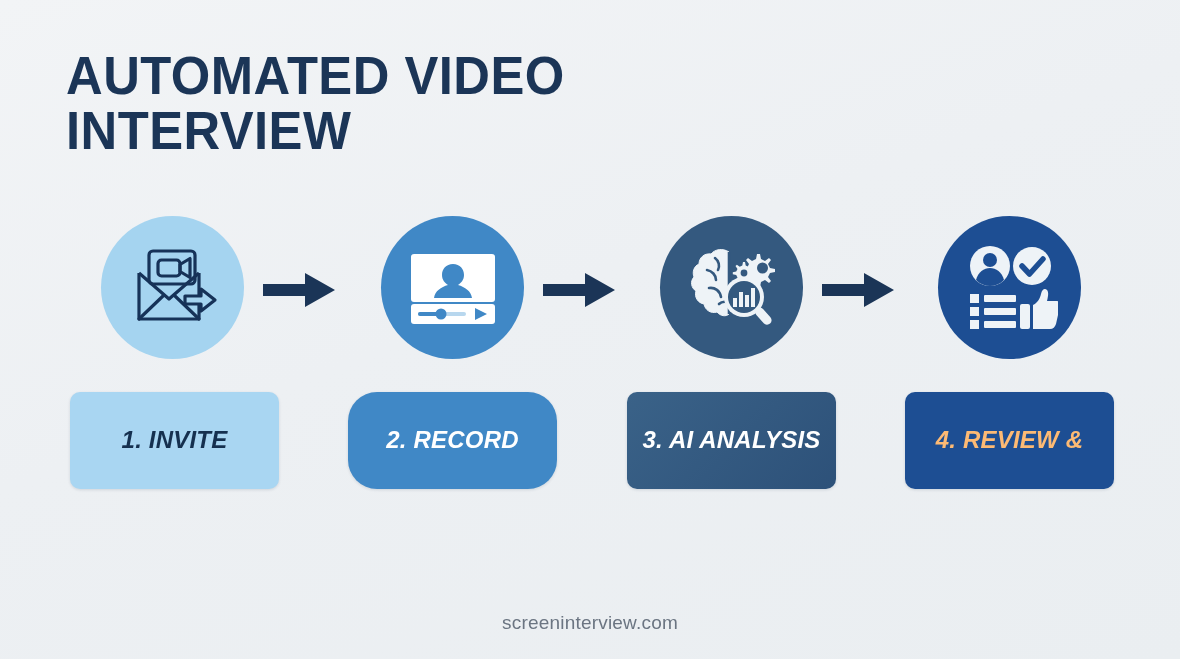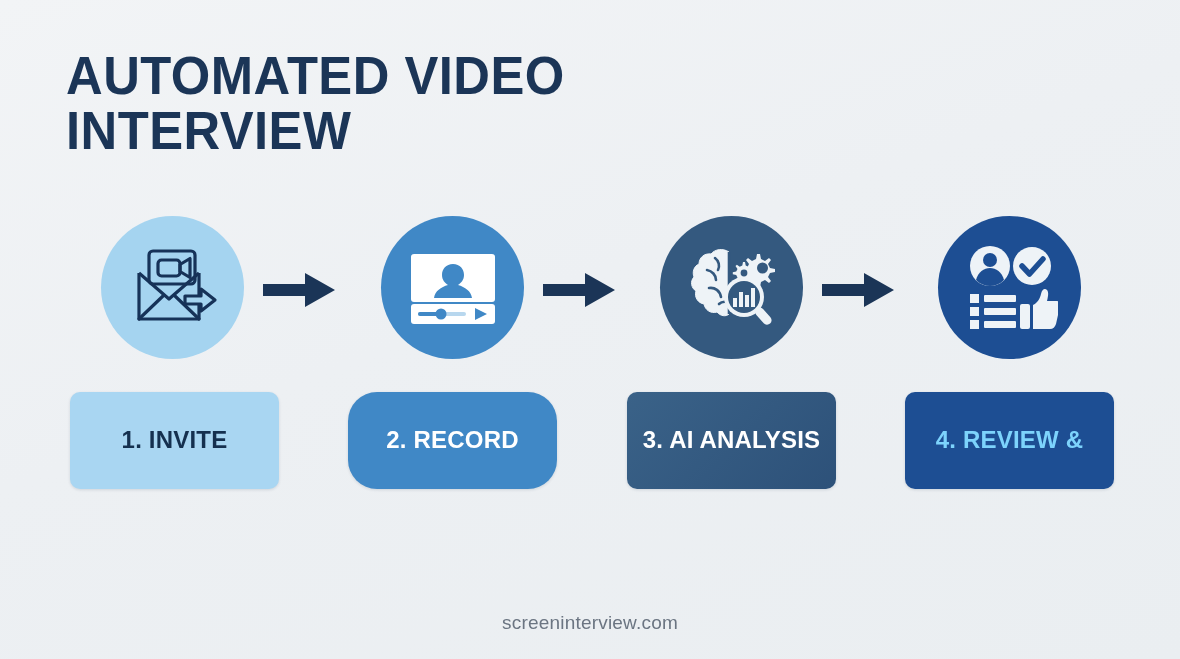--- a/index.html
+++ b/index.html
@@ -91,25 +91,26 @@
     justify-content: center;
     text-align: center;
     font-weight: bold;
     font-size: 24px;
     line-height: 1.28;
     letter-spacing: 0.2px;
     text-transform: uppercase;
     box-shadow: 0 1px 3px rgba(30, 50, 80, 0.14);
     padding: 0 8px;
     box-sizing: border-box;
+    font-style: italic;
   }
   .l1 { left: 70px;  background: #a9d6f2; color: #15304f; }
   .l2 { left: 348px; background: #4088c6; color: #ffffff; border-radius: 29px; }
   .l3 { left: 627px; background: linear-gradient(135deg, #3a6288 0%, #2d5179 100%); color: #ffffff; }
-  .l4 { left: 905px; background: #1d4e93; color: #7dd3fc; }
+  .l4 { left: 905px; background: #1d4e93; color: #fdba74; }
   .label-box span { display: block; }
 
   
   .footer {
     position: absolute;
     left: 0;
     top: 600px;
     width: 1180px;
     text-align: center;
     color: #6b7582;

